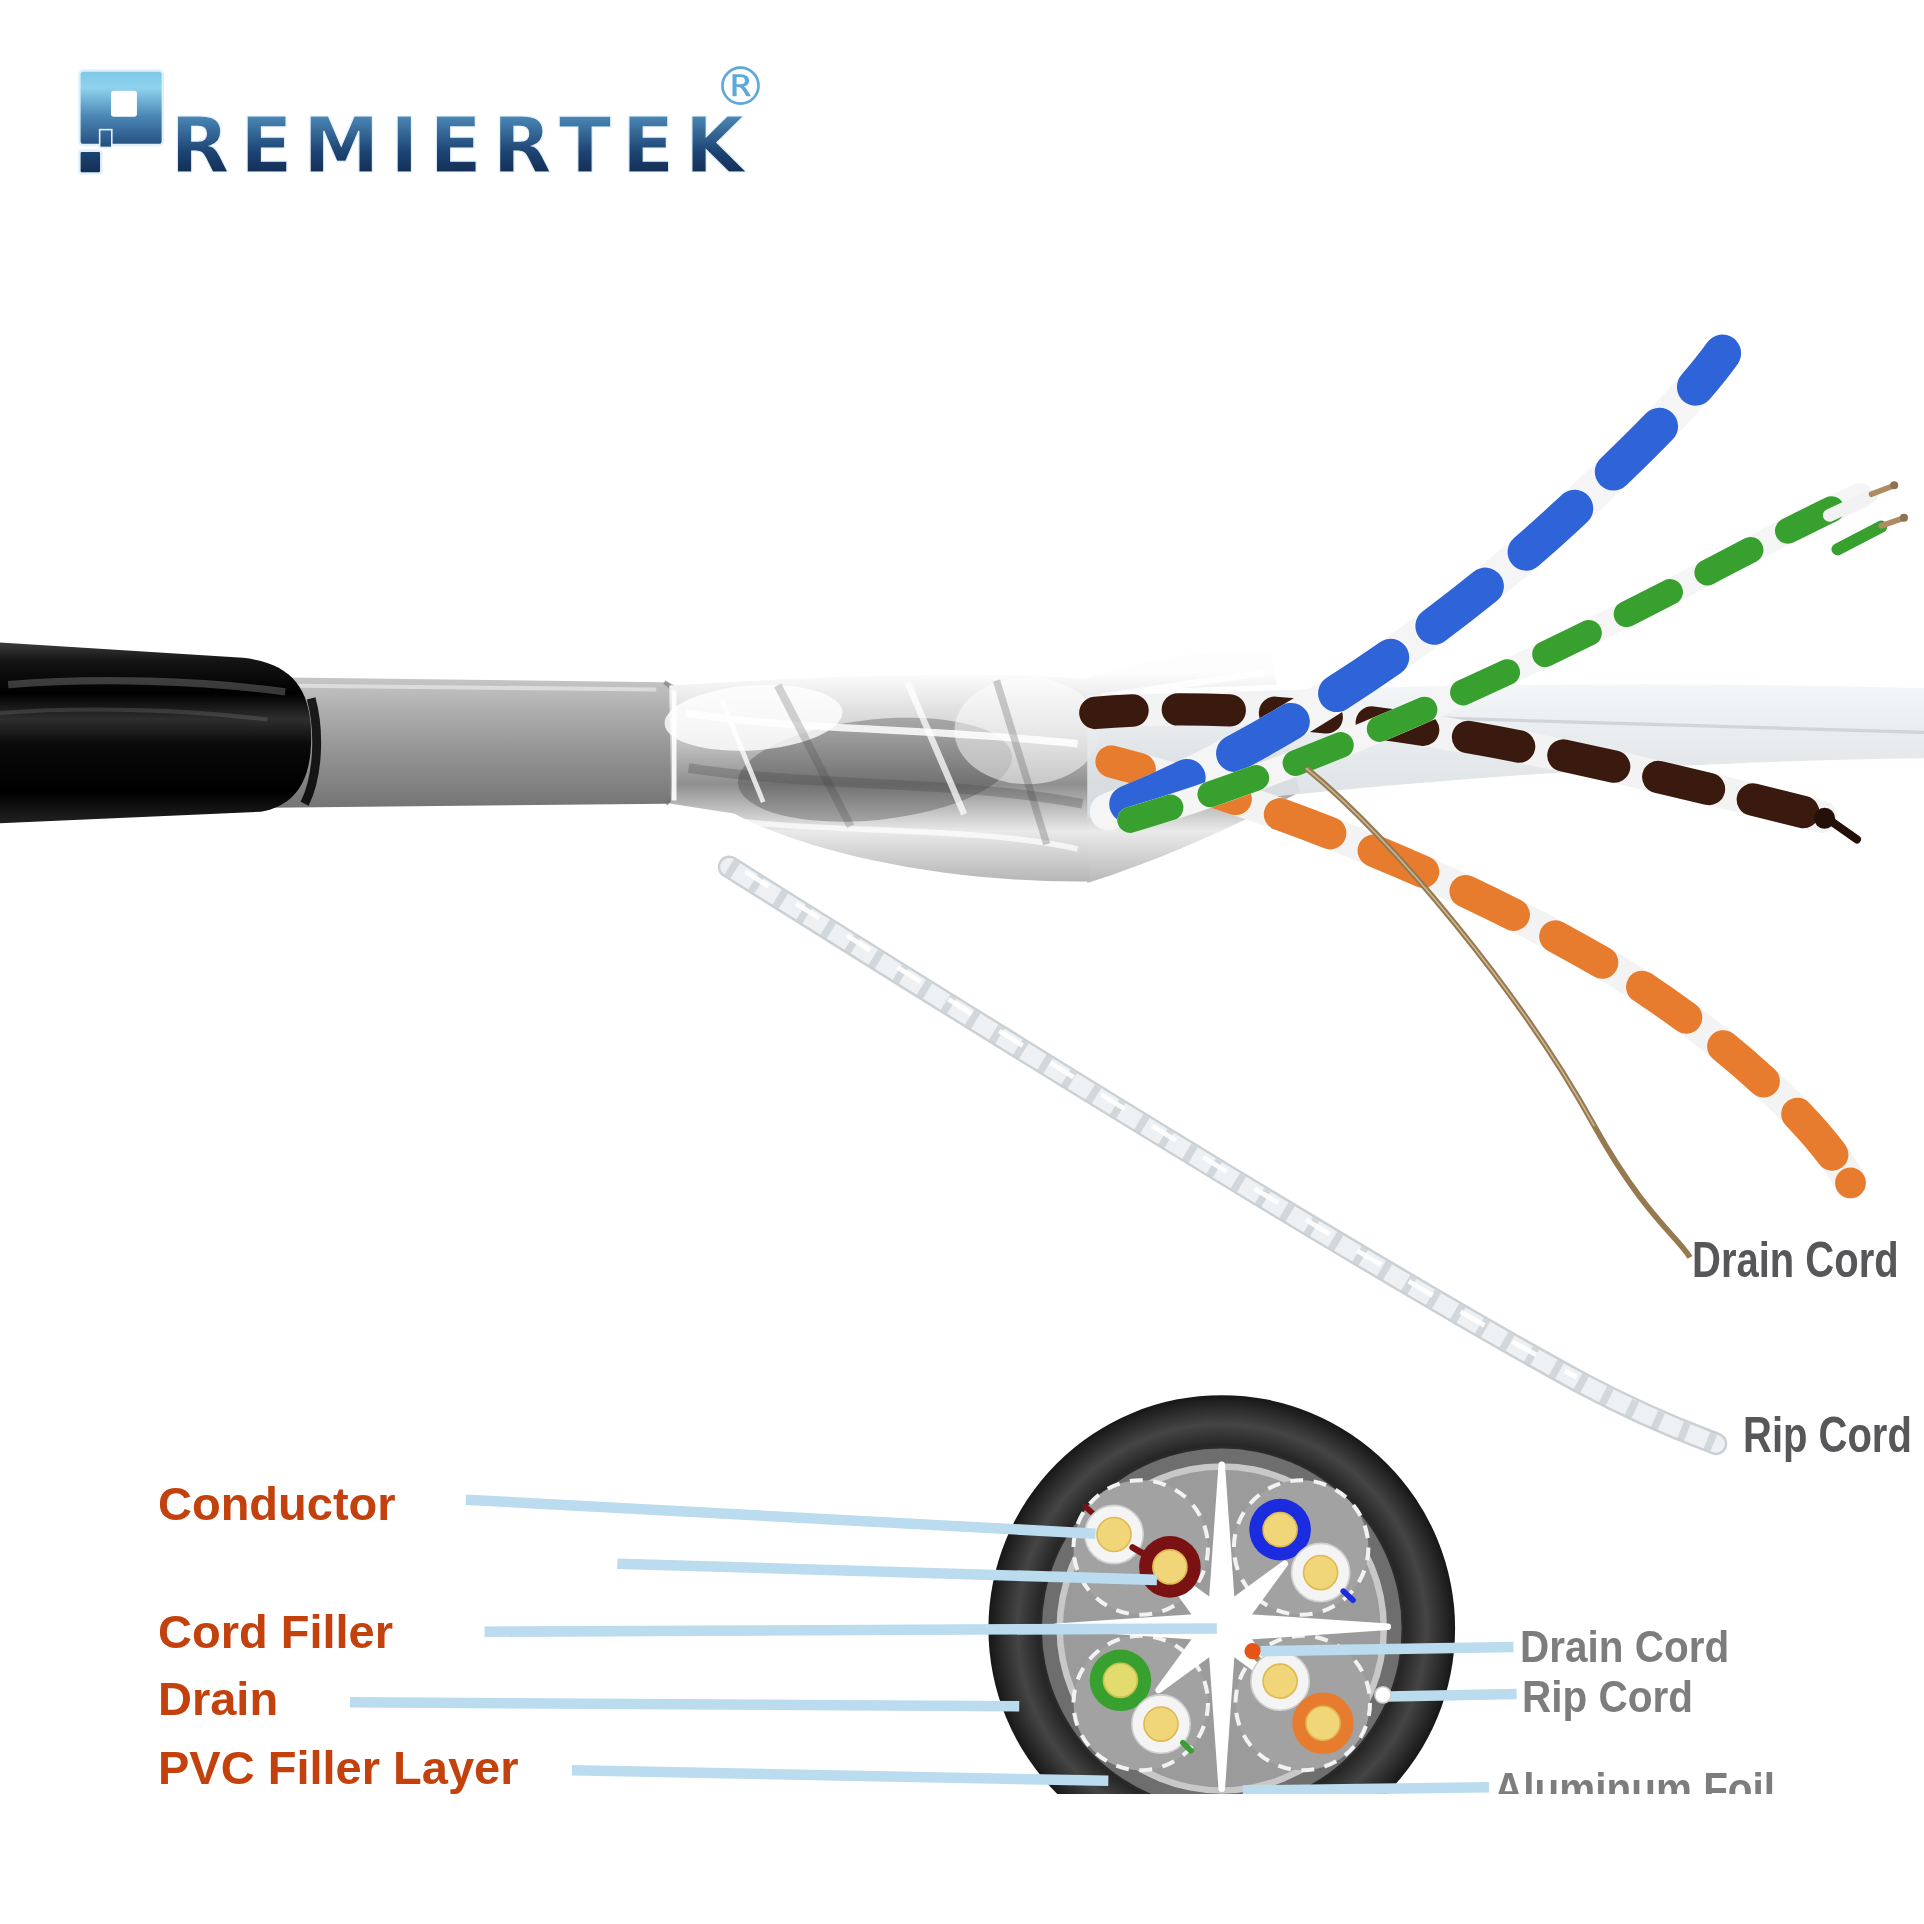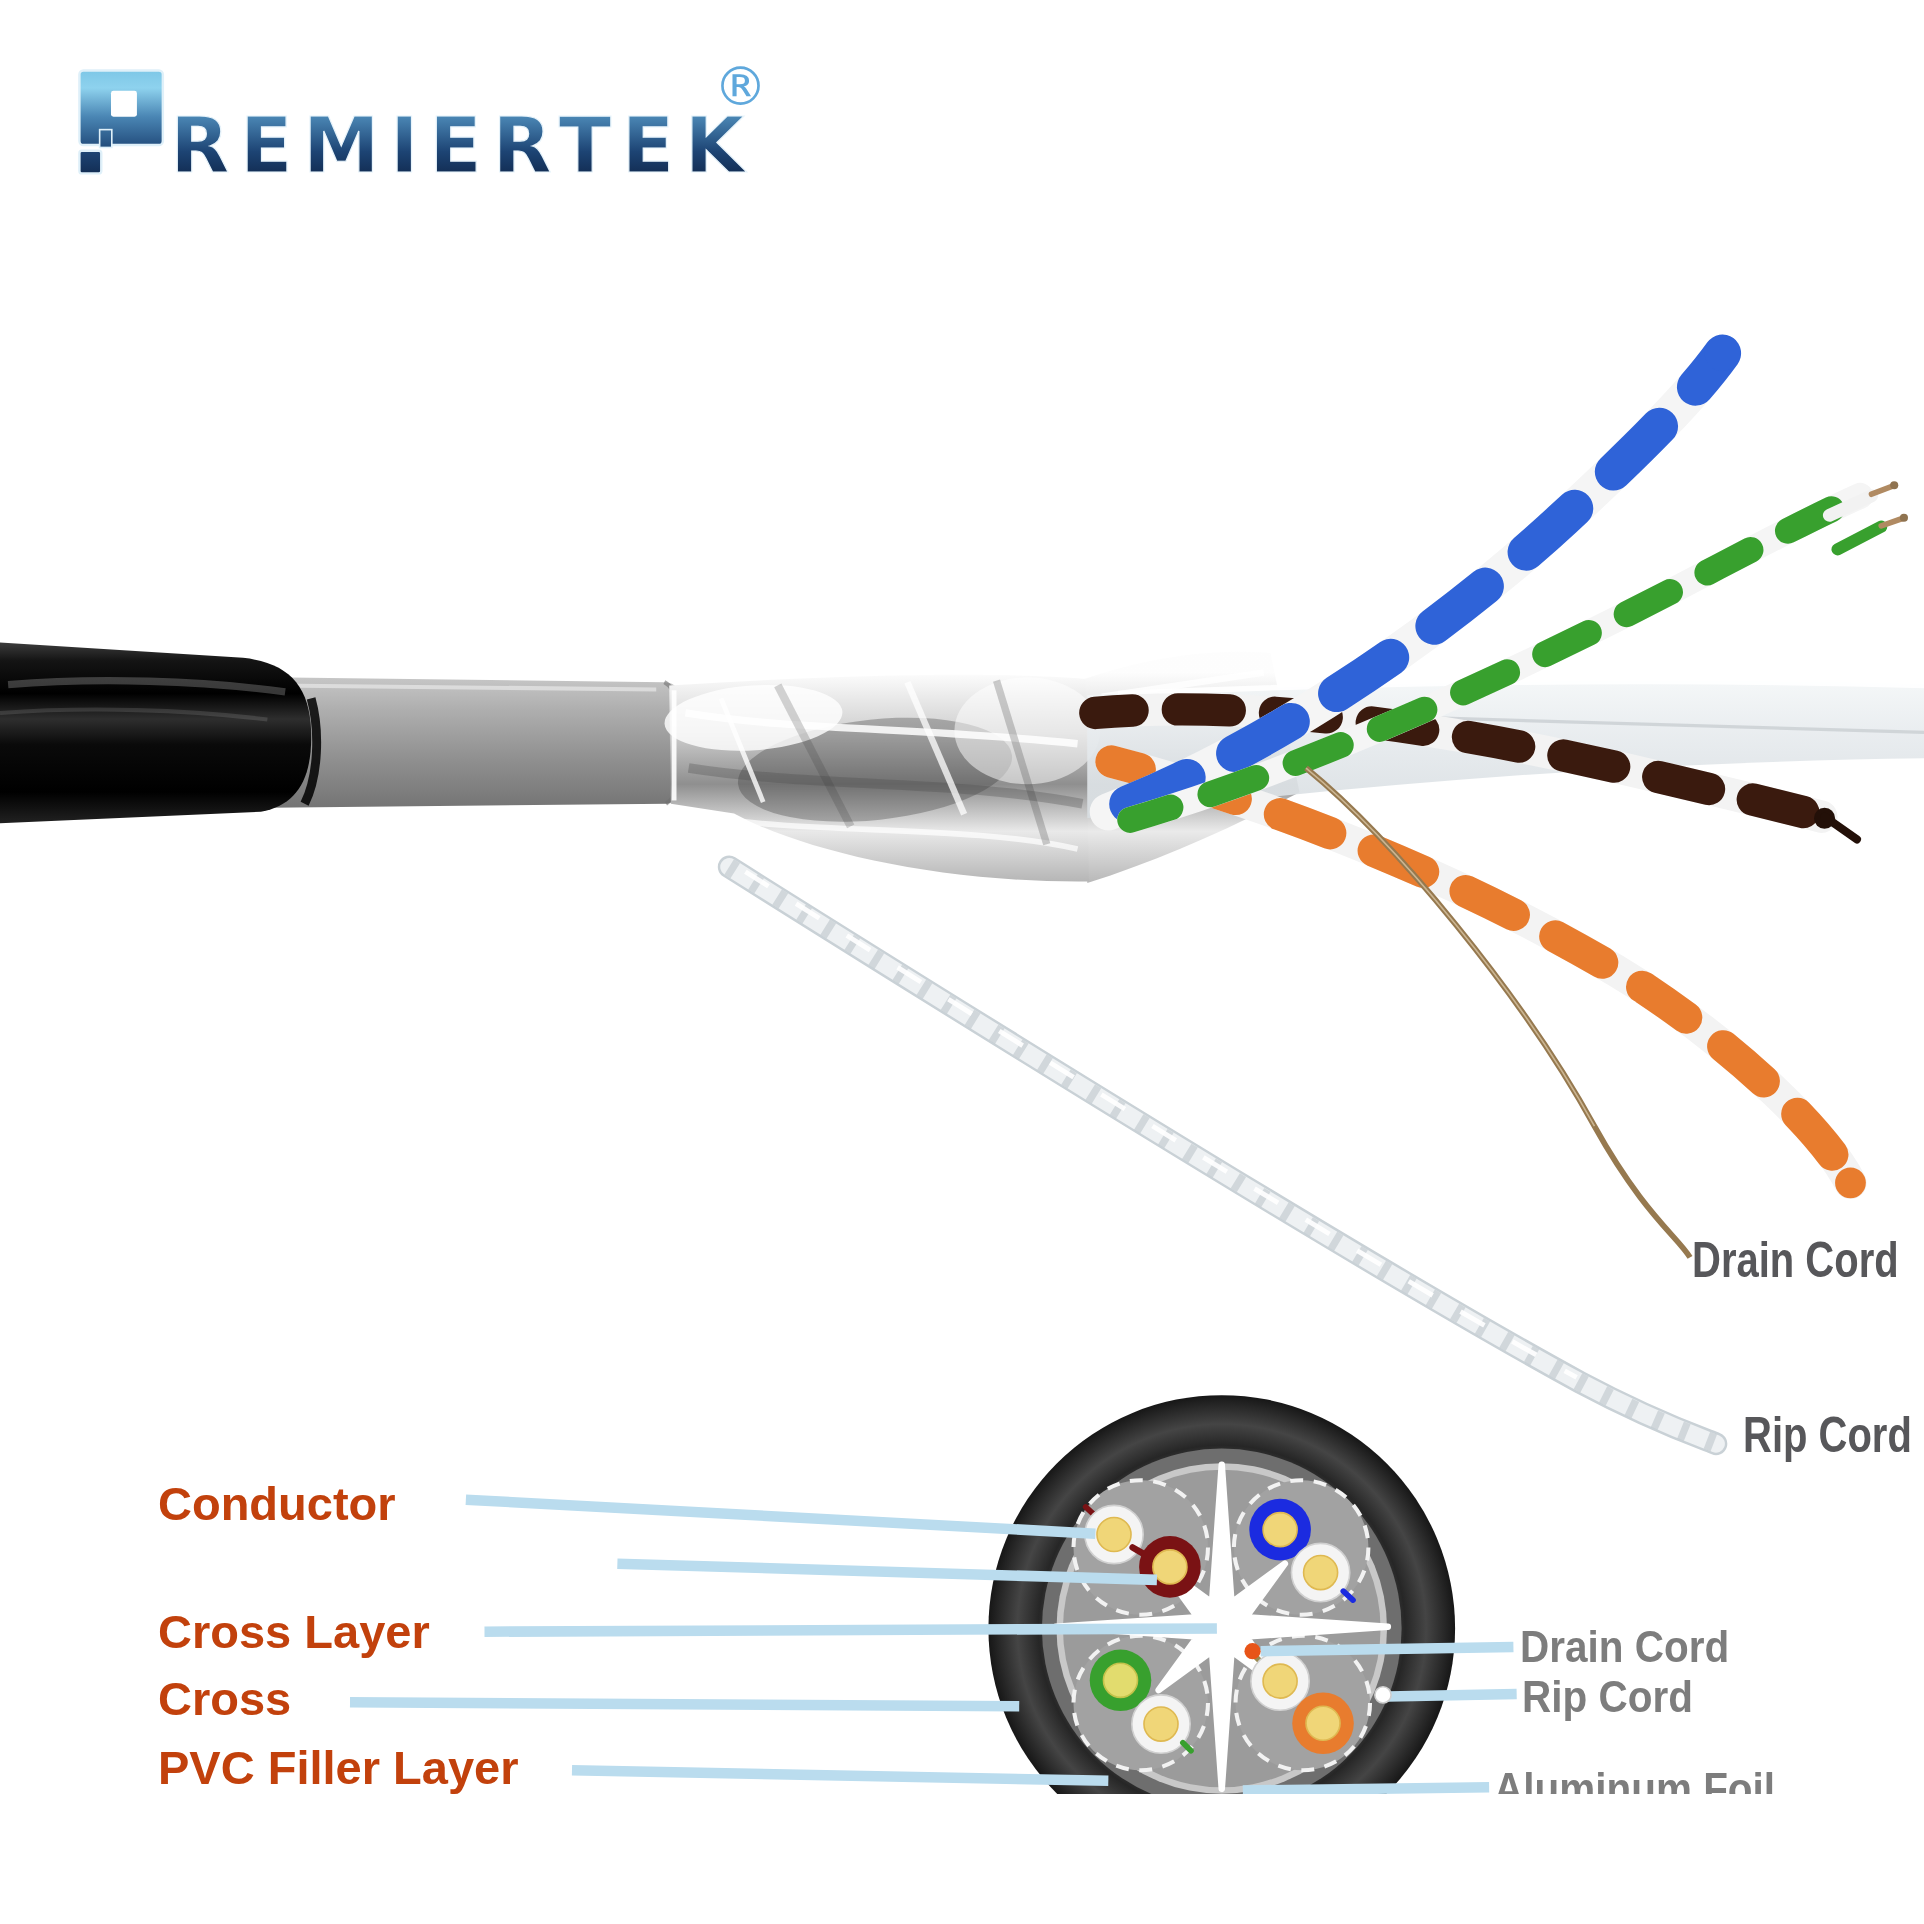--- a/index.html
+++ b/index.html
@@ -230,22 +230,22 @@
     <line x1="1534" y1="2210" x2="1838" y2="2206" stroke="#badcee"></line>
   </g>
   <circle cx="1546" cy="2038" r="10" fill="#e85418"></circle>
   <circle cx="1707" cy="2092" r="10" fill="#ffffff" stroke="#cfcfcf" stroke-width="2"></circle>
 </svg>
 
 <div class="lbl lbl-callout" style="left:1692px;top:1235px;">Drain Cord</div>
 <div class="lbl lbl-callout" style="left:1743px;top:1410px;">Rip Cord</div>
 
 <div class="lbl lbl-left" style="left:158px;top:1480px;">Conductor</div>
-<div class="lbl lbl-left" style="left:158px;top:1608px;">Cross Layer</div>
-<div class="lbl lbl-left" style="left:158px;top:1675px;">Cross</div>
+<div class="lbl lbl-left" style="left:158px;top:1608px;">Cord Filler</div>
+<div class="lbl lbl-left" style="left:158px;top:1675px;">Drain</div>
 <div class="lbl lbl-left" style="left:158px;top:1744px;">PVC Filler Layer</div>
 
 <div class="lbl lbl-right" style="left:1520px;top:1625px;">Drain Cord</div>
 <div class="lbl lbl-right" style="left:1522px;top:1675px;">Rip Cord</div>
 <div class="lbl lbl-right" style="left:1494px;top:1767px;">Aluminum Foil</div>
 
 </div>
 
 
 </body></html>

